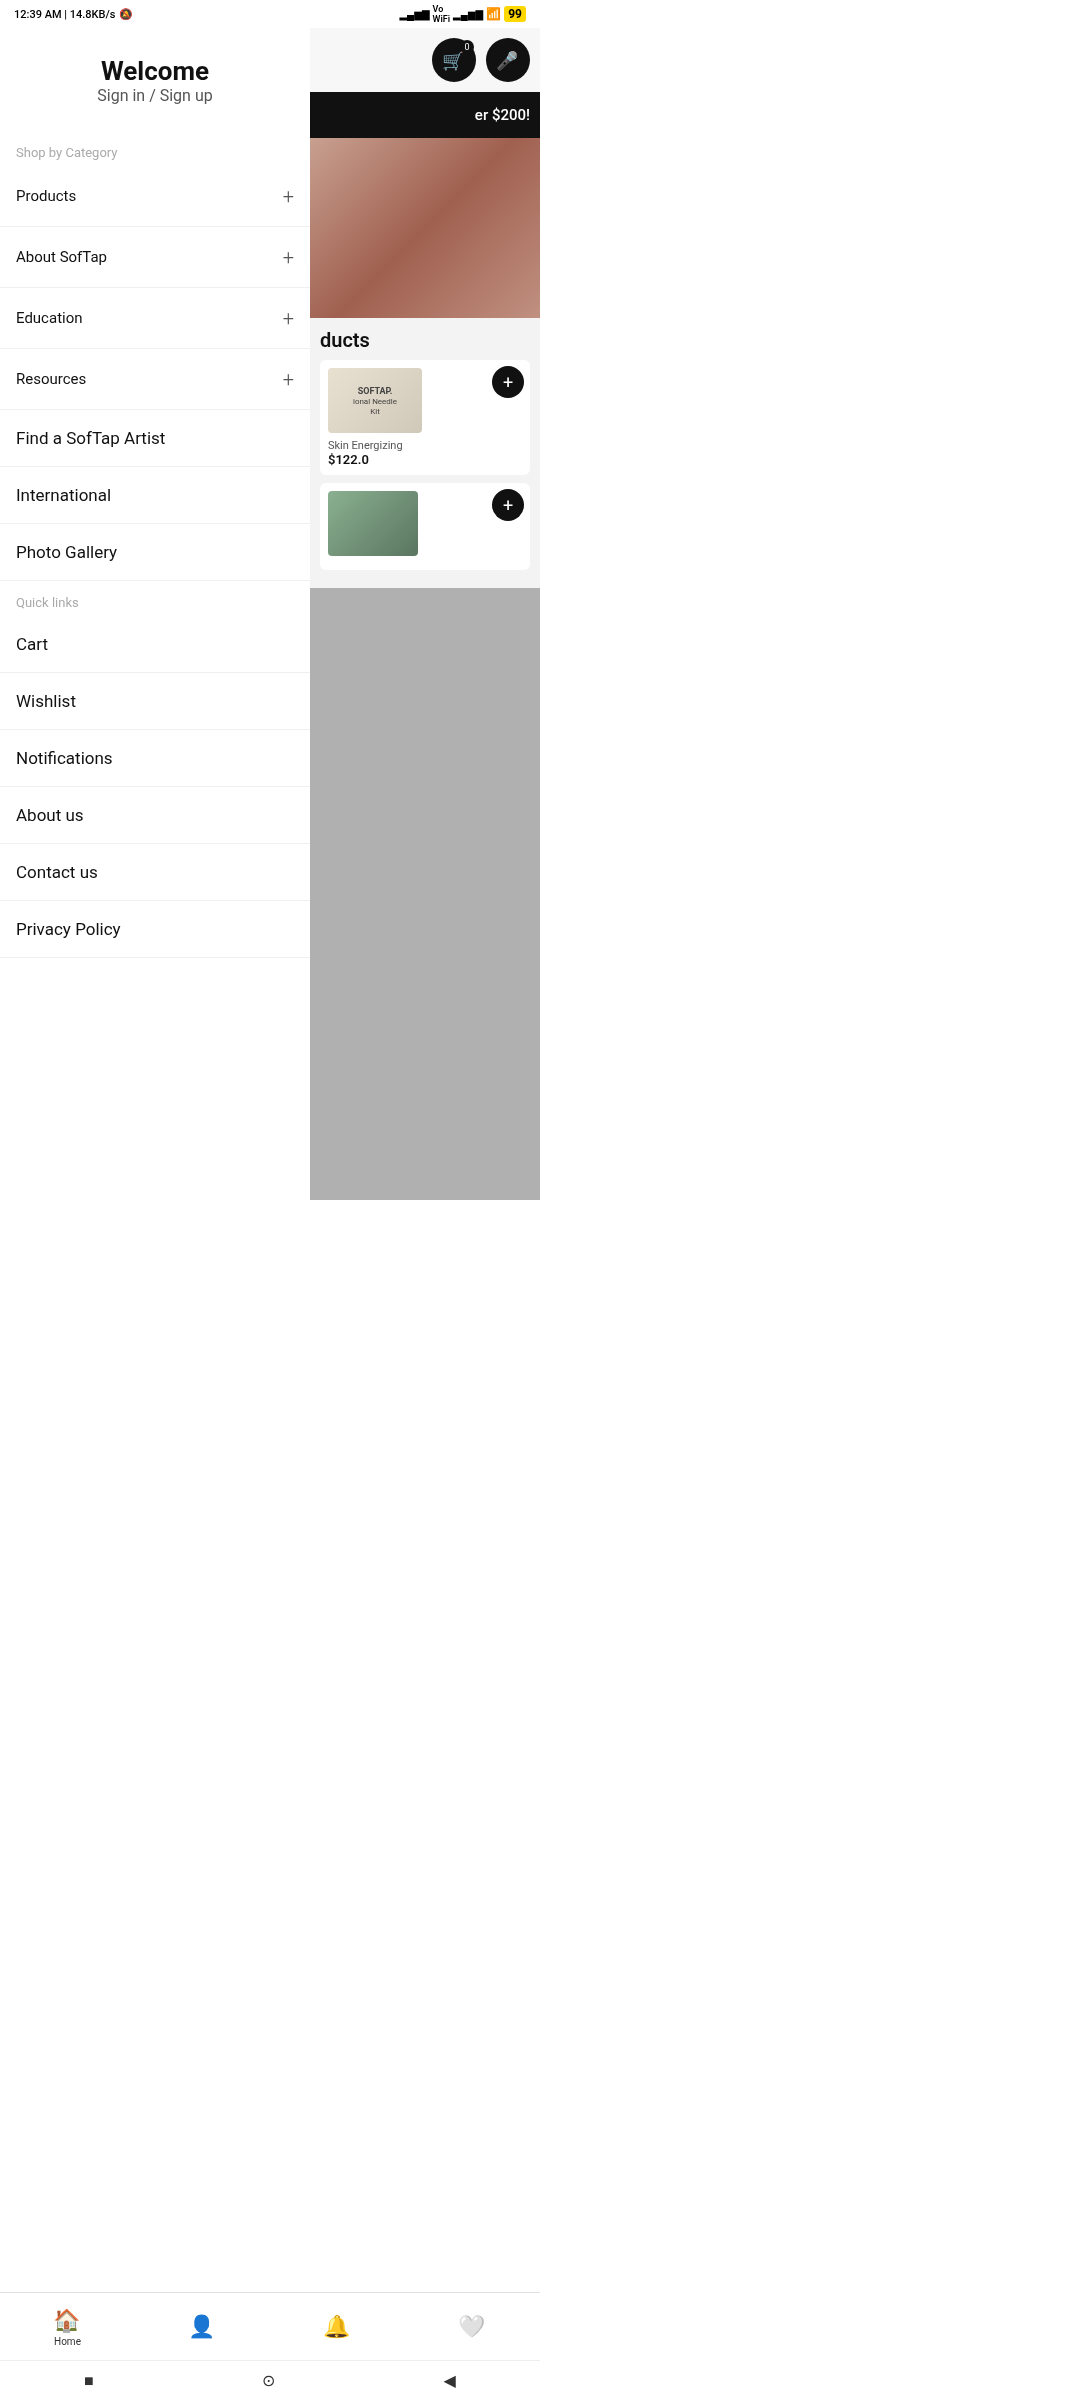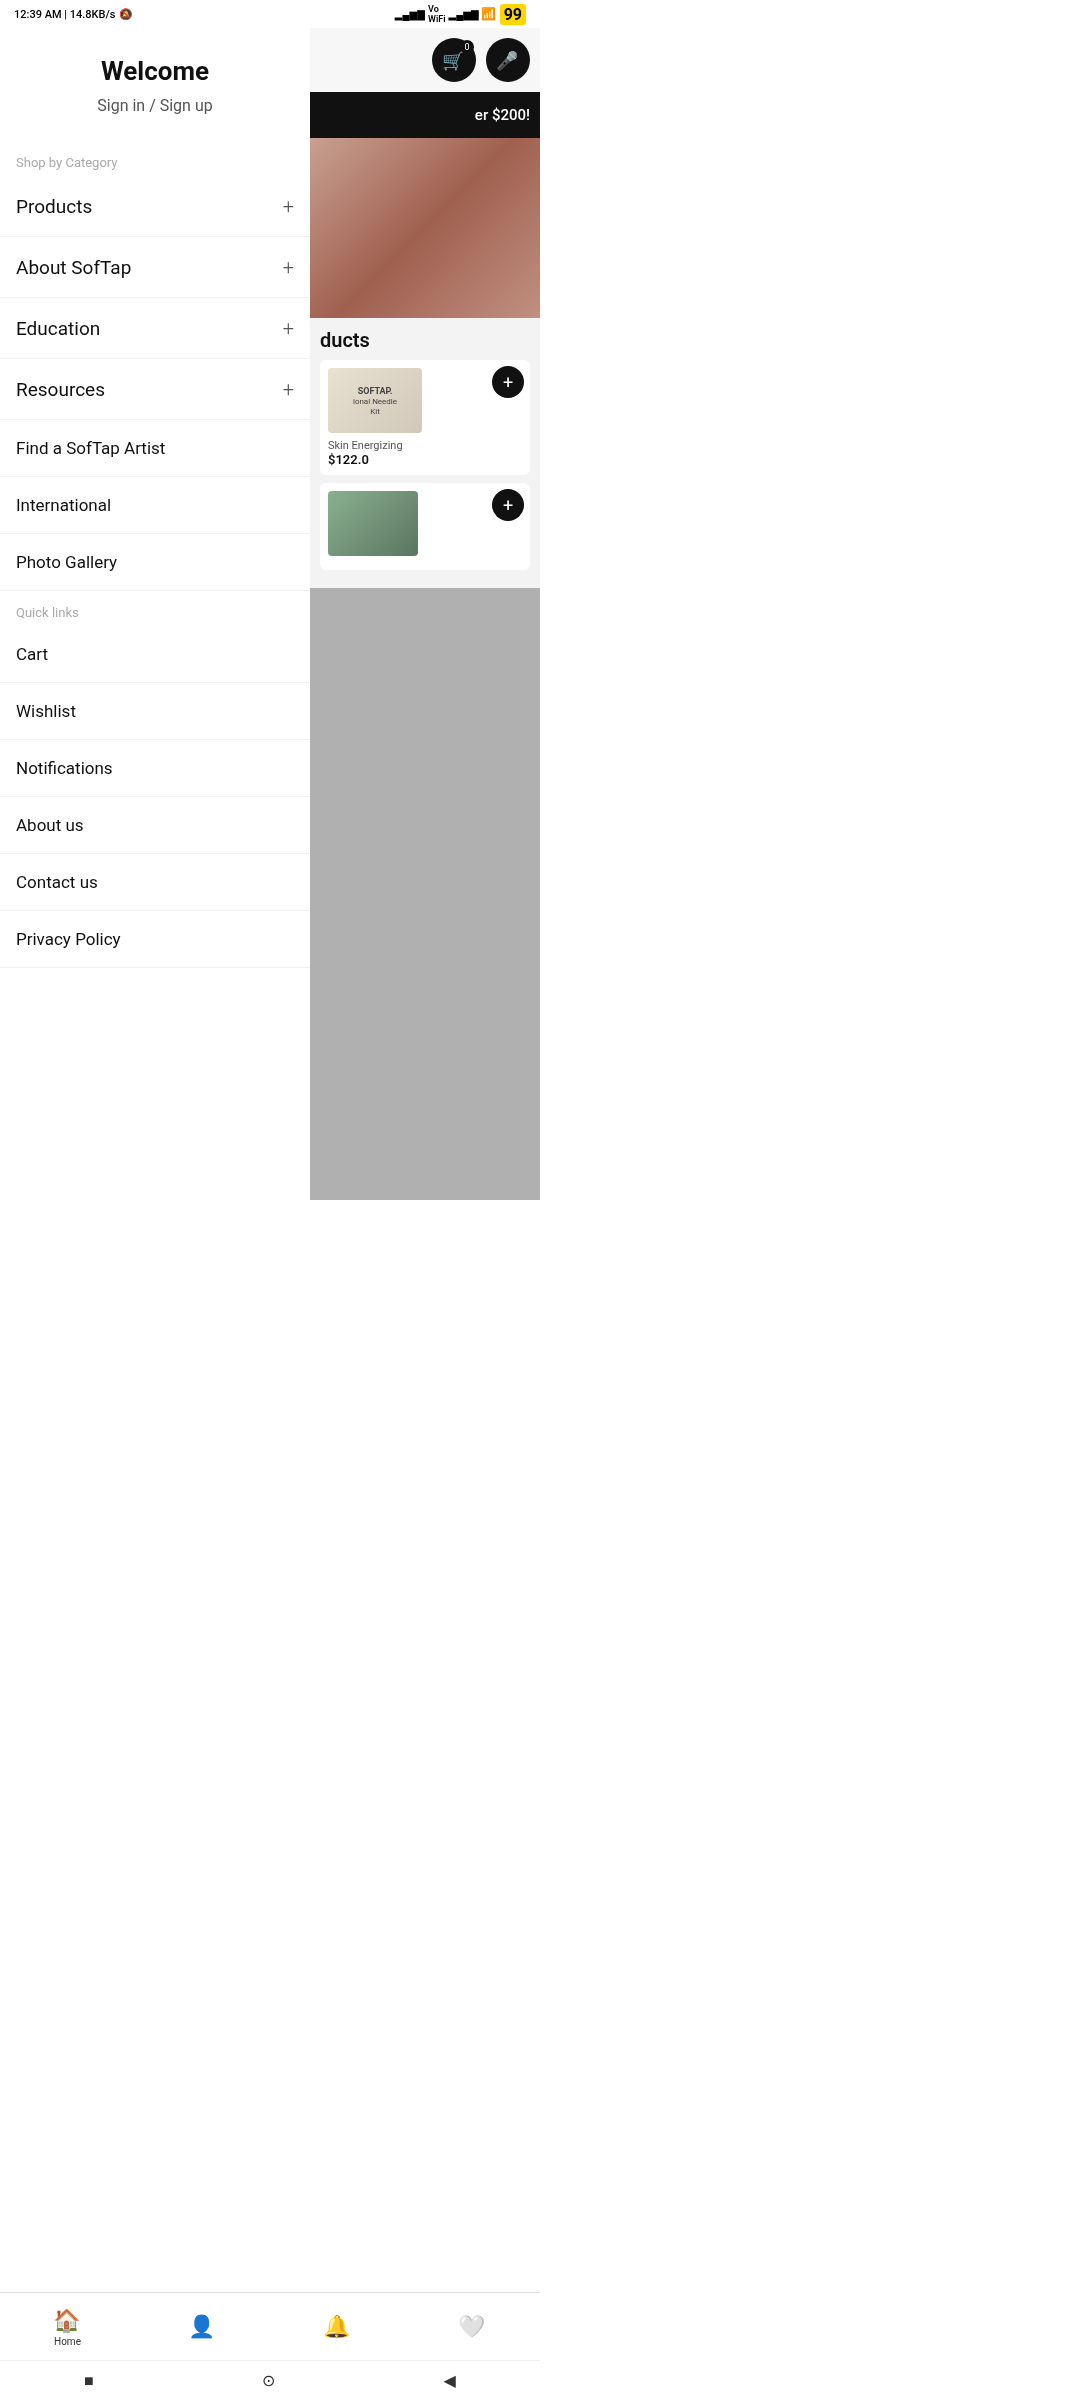--- a/index.html
+++ b/index.html
@@ -26,21 +26,21 @@
       color: #000;
       height: 28px;
     }
     .status-left { display: flex; align-items: center; gap: 4px; }
     .status-right { display: flex; align-items: center; gap: 3px; }
     .battery-badge {
       background: #ffd700;
       color: #000;
       border-radius: 3px;
       padding: 1px 4px;
-      font-size: 16px;
+      font-size: 12px;
       font-weight: 700;
       text-align: right;
     }
 
     
     .page-wrapper {
       display: flex;
       width: 540px;
       min-height: 1172px;
       position: relative;
@@ -58,21 +58,20 @@
     }
 
     .drawer-header {
       padding: 28px 16px 10px 16px;
       text-align: center;
     }
     .drawer-title {
       font-size: 26px;
       font-weight: 700;
       color: #111;
-      margin-bottom: 10px;
     }
     .drawer-subtitle {
       font-size: 16px;
       color: #555;
       margin-bottom: 16px;
     }
 
     .section-label {
       padding: 14px 16px 6px 16px;
       font-size: 13px;
@@ -82,21 +81,21 @@
 
     .nav-item {
       display: flex;
       align-items: center;
       justify-content: space-between;
       padding: 18px 16px;
       border-bottom: 1px solid #f0f0f0;
       cursor: pointer;
     }
     .nav-item-label {
-      font-size: 19px;
+      font-size: 15px;
       color: #111;
     }
     .nav-item-icon {
       font-size: 20px;
       color: #555;
       font-weight: 300;
     }
 
     .nav-item-plain {
       padding: 18px 16px;

